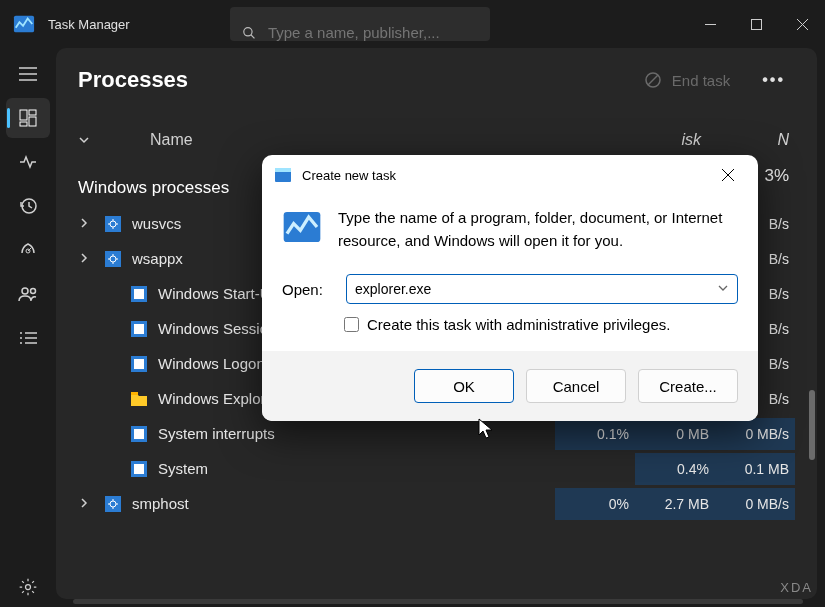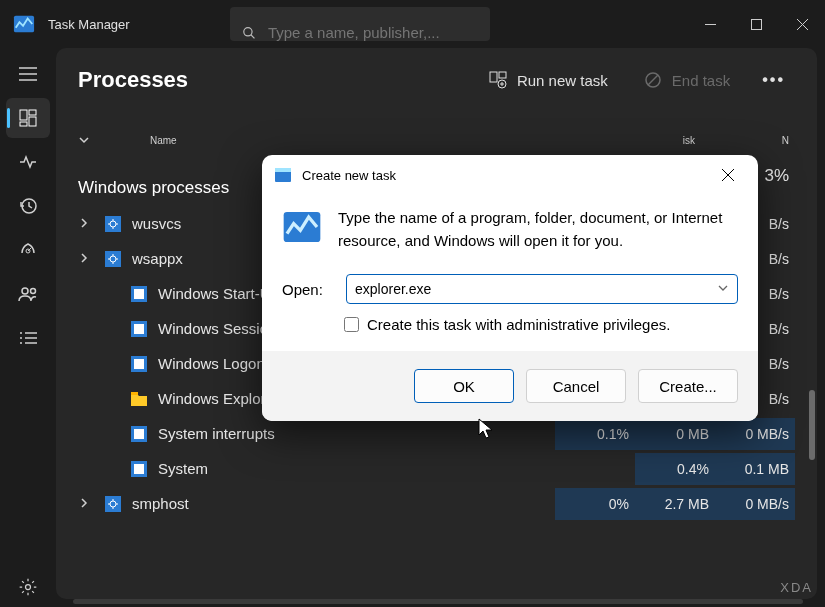--- a/index.html
+++ b/index.html
@@ -24,23 +24,23 @@
   
   .main { position: absolute; left: 56px; right: 8px; top: 48px; bottom: 8px; background: #272727; border-radius: 10px; overflow: hidden; }
   .page-header { display: flex; align-items: center; height: 64px; padding: 0 22px; gap: 24px; }
   .page-title { font-size: 22px; font-weight: 600; color: #fff; }
   .header-actions { margin-left: auto; display: flex; align-items: center; gap: 8px; }
   .hbtn { display: flex; align-items: center; gap: 10px; padding: 8px 14px; font-size: 15px; color: #e0e0e0; border-radius: 6px; }
   .hbtn.disabled { color: #6a6a6a; }
   .more { padding: 8px 10px; letter-spacing: 2px; font-weight:bold; color:#e0e0e0; }
 
   
-  .colhead { display: flex; align-items: center; height: 56px; padding: 0 22px; background:#272727; font-size:10px; color:#d0d0d0; }
+  .colhead { display: flex; align-items: center; height: 56px; padding: 0 22px; background:#272727; font-size:16px; color:#d0d0d0; }
   .colhead .namecol { display:flex; align-items:center; gap:60px; }
-  .metrics-head { margin-left:auto; display:flex; gap:14px; }
+  .metrics-head { margin-left:auto; display:flex; gap:8px;font-style:italic; }
   .mh { width:80px; text-align:right; padding-right:6px; }
   .pcts { position:absolute; top:118px; right:22px; display:flex; color:#e8e8e8; font-size:17px; }
   .pct { width:80px; text-align:right; padding-right:6px; }
 
   
   .plist { padding: 0 0 0 22px; }
   .group-title { font-size: 17px; color: #fff; margin: 10px 0 8px 0; }
   .prow { display: flex; align-items: center; height: 35px; font-size: 15px; color: #e6e6e6; }
   .prow .chev { width: 26px; color:#d0d0d0; }
   .prow .picon { width: 18px; height: 18px; margin-right: 10px; display:flex; align-items:center; justify-content:center; }
@@ -176,30 +176,20 @@
         <circle cx="12" cy="12" r="3" stroke="#d0d0d0" fill="none" stroke-width="1.5"></circle>
         <path d="M12 2 L12 5 M12 19 L12 22 M2 12 L5 12 M19 12 L22 12 M4.9 4.9 L7 7 M17 17 L19.1 19.1 M4.9 19.1 L7 17 M17 7 L19.1 4.9" stroke="#d0d0d0" stroke-width="1.5"></path>
       </svg>
     </div>
 </div>
 
 <div class="main">
   <div class="page-header">
     <div class="page-title">Processes</div>
     <div class="header-actions">
-      <div class="hbtn">
-        <svg width="18" height="18" viewBox="0 0 18 18">
-            <rect x="1" y="1" width="7" height="10" stroke="#e0e0e0" fill="none"></rect>
-            <rect x="10" y="1" width="7" height="6" stroke="#e0e0e0" fill="none"></rect>
-            <circle cx="13" cy="13" r="4" stroke="#e0e0e0" fill="none"></circle>
-            <line x1="13" y1="11" x2="13" y2="15" stroke="#e0e0e0"></line>
-            <line x1="11" y1="13" x2="15" y2="13" stroke="#e0e0e0"></line>
-          </svg>
-        <span>Run new task</span>
-      </div>
       <div class="hbtn disabled">
         <svg width="18" height="18" viewBox="0 0 18 18">
             <circle cx="9" cy="9" r="7" stroke="#6a6a6a" fill="none" stroke-width="1.5"></circle>
             <line x1="4" y1="14" x2="14" y2="4" stroke="#6a6a6a" stroke-width="1.5"></line>
           </svg>
         <span>End task</span>
       </div>
       <div class="more">•••</div>
     </div>
   </div>

